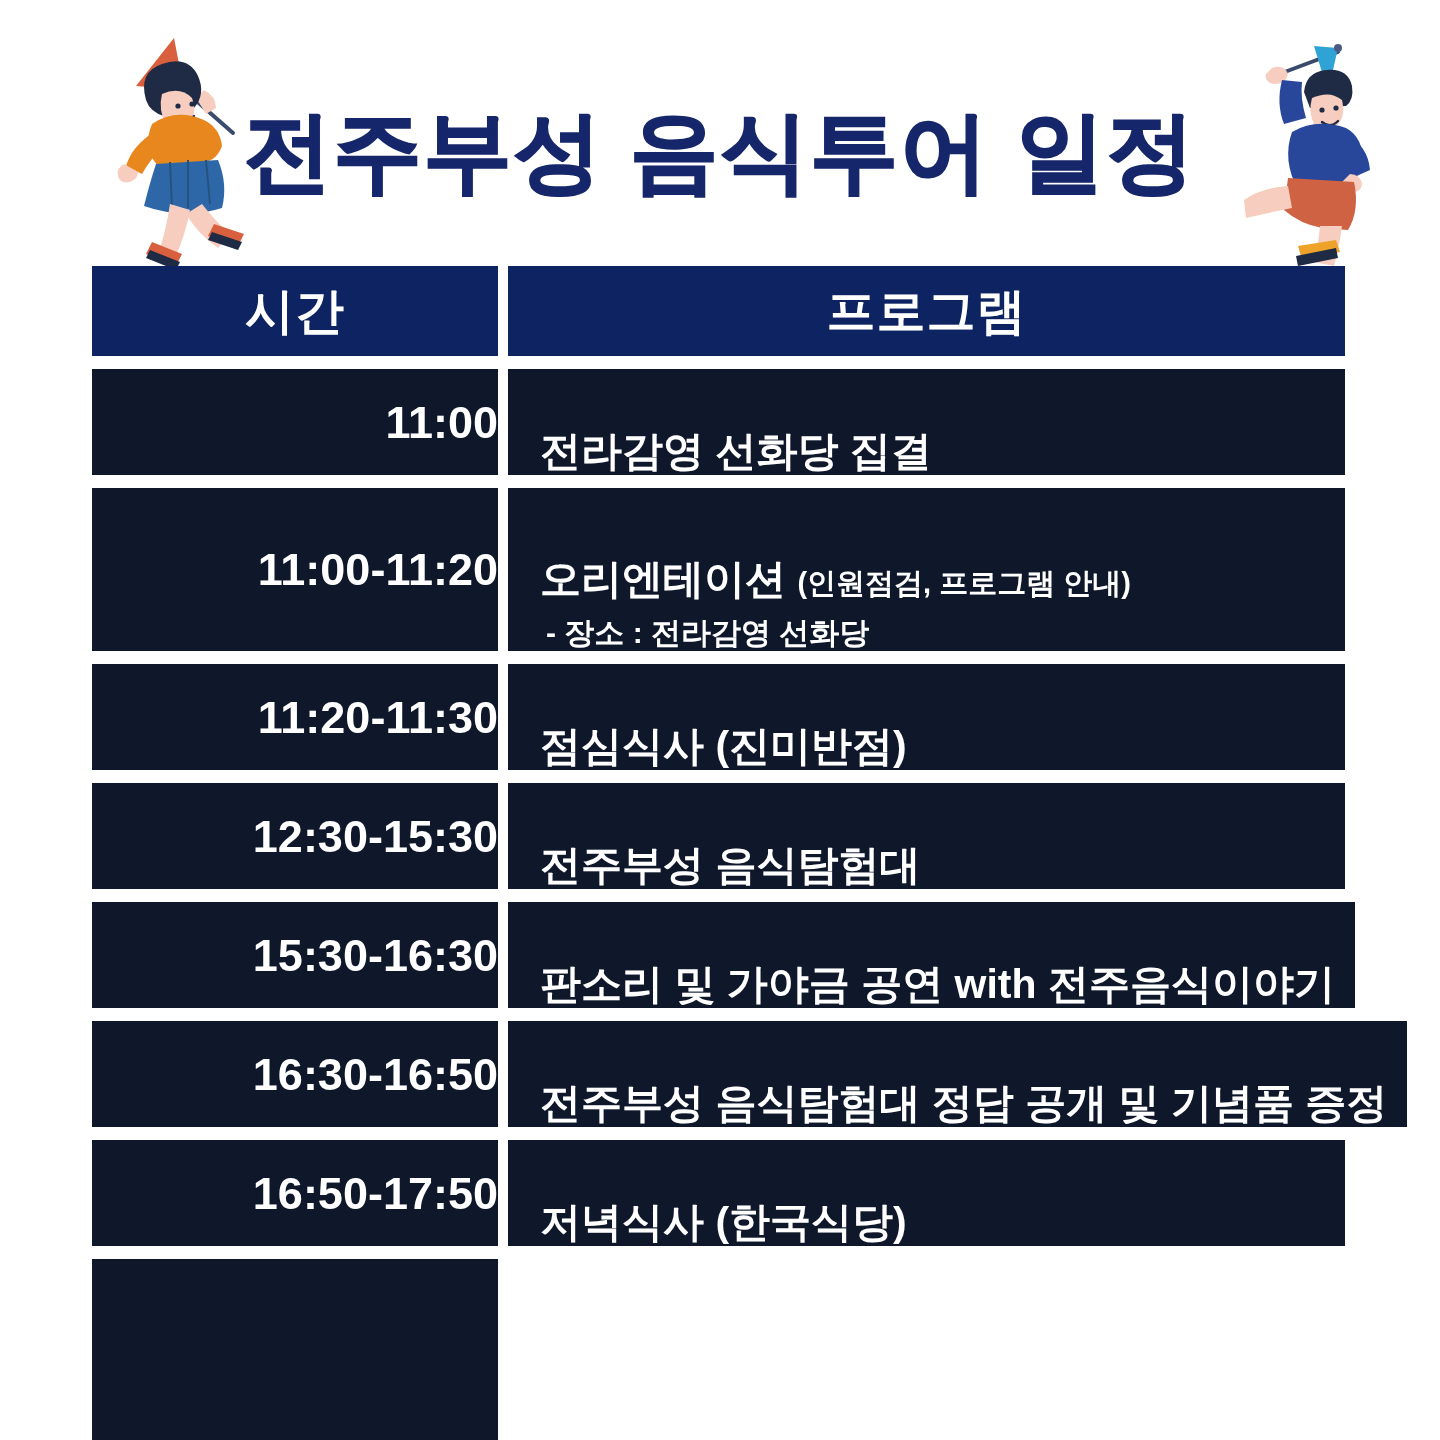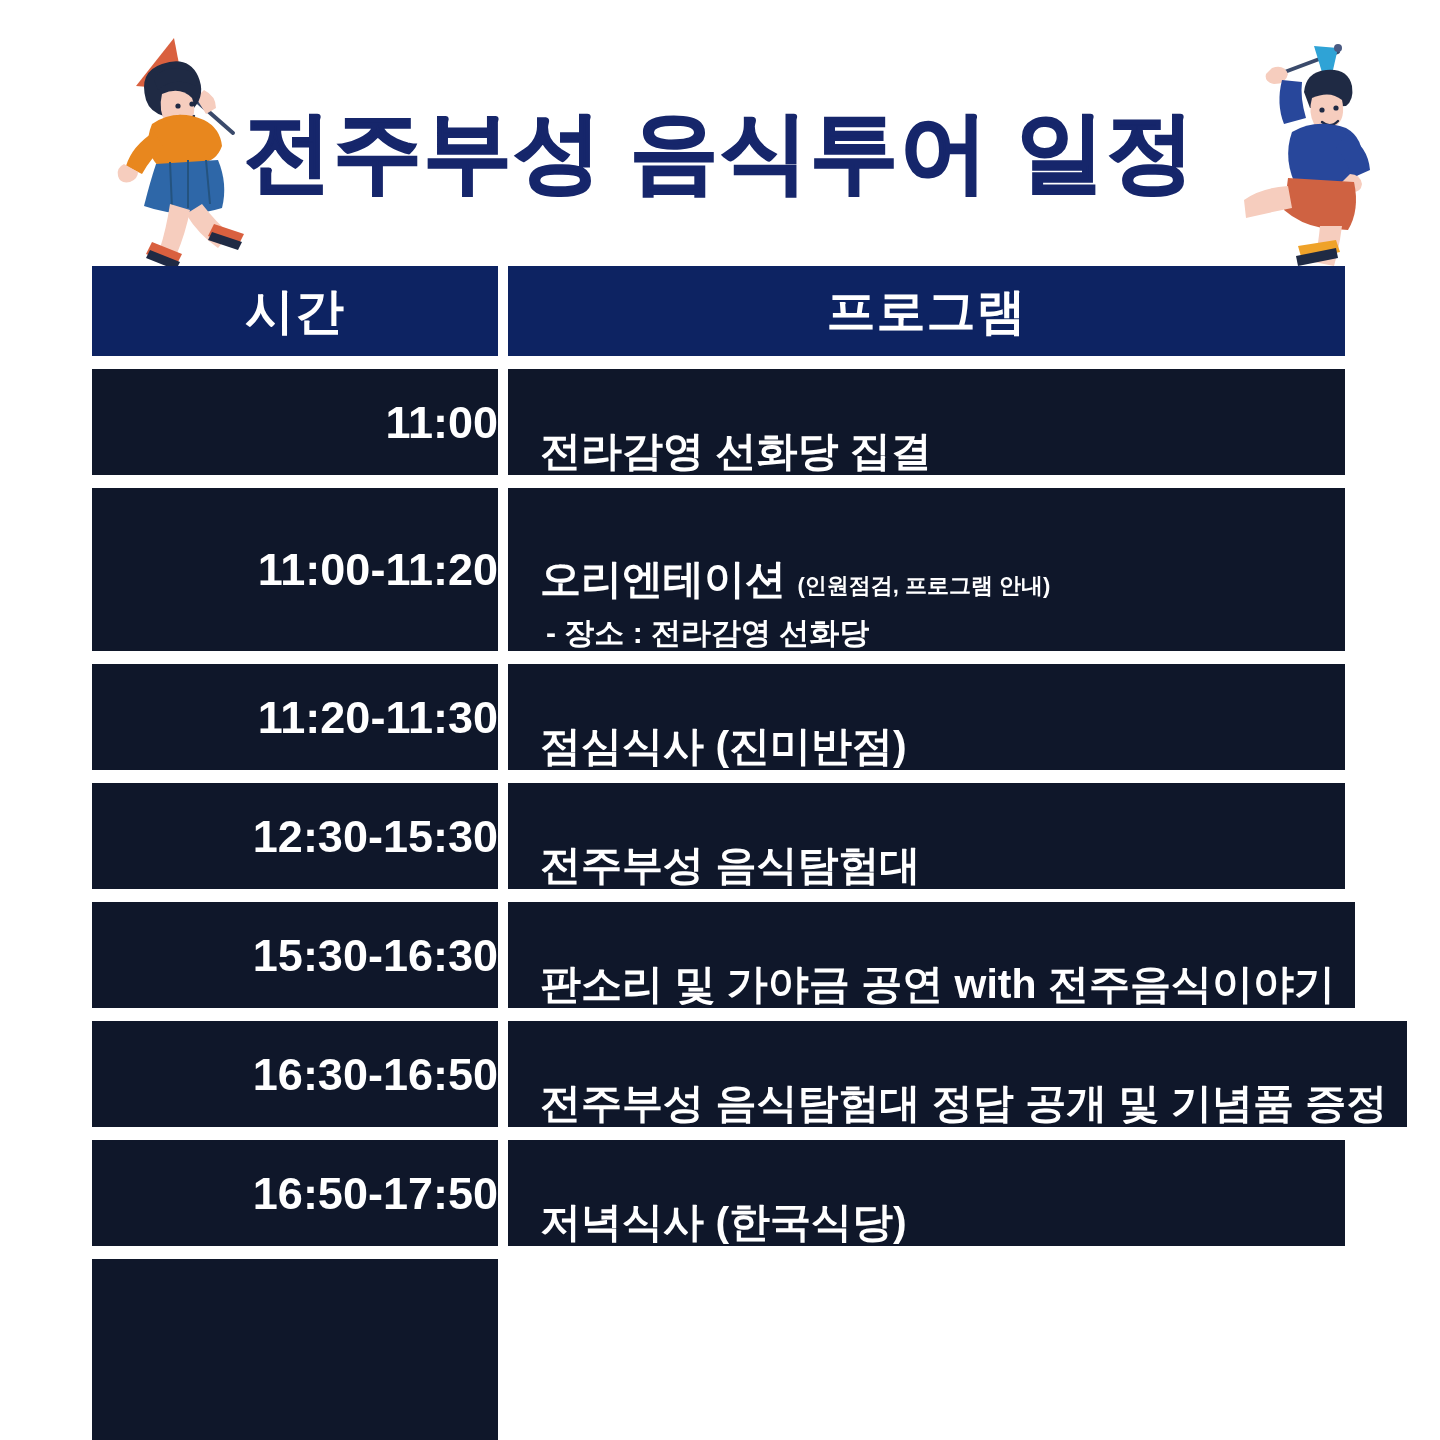--- a/index.html
+++ b/index.html
@@ -129,21 +129,21 @@
   }
 
   .prog-line {
     color: #ffffff;
     font-size: 41px;
     font-weight: 700;
     line-height: 1.15;
     white-space: nowrap;
   }
   .prog-line .note {
-    font-size: 22px;
+    font-size: 29px;
     font-weight: 700;
   }
   .prog-sub {
     color: #ffffff;
     font-size: 30px;
     font-weight: 700;
     line-height: 1.2;
     margin-top: 12px;
     padding-left: 6px;
     white-space: nowrap;

